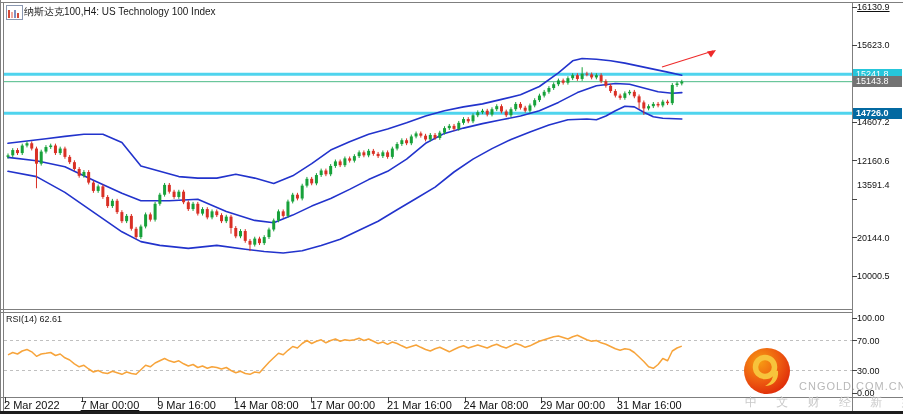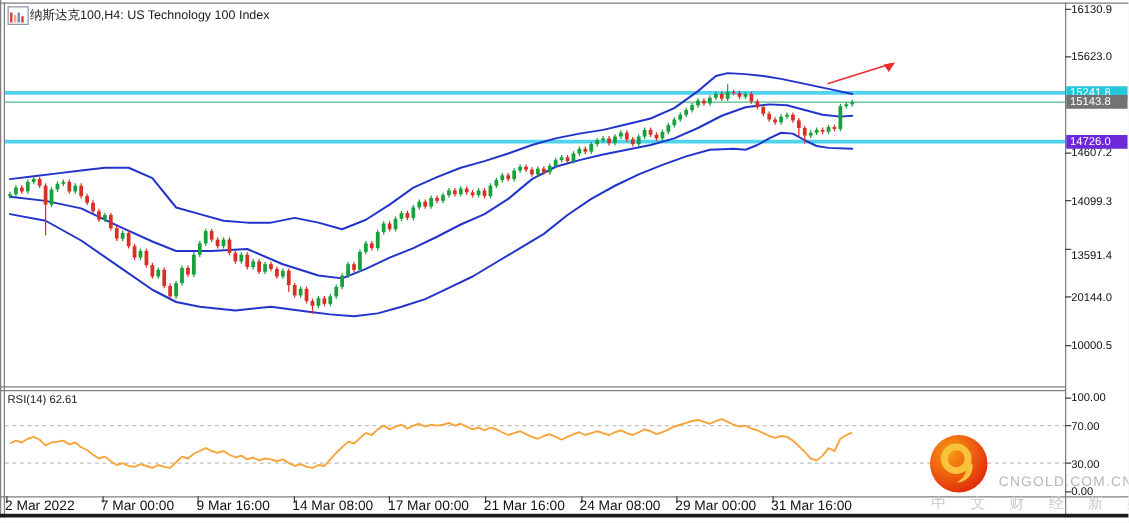--- a/index.html
+++ b/index.html
@@ -344,42 +344,42 @@
       <rect x="680.29" y="81.67052006862991" width="3" height="1.815880516412122" fill="#17A13A"></rect>
       <line x1="662" y1="67" x2="713" y2="51" stroke="#EE2A2A" stroke-width="1.2"></line>
       <path d="M716 50 l-9 1.5 4 6 z" fill="#EE2A2A"></path>
       <line x1="4" y1="340.5" x2="852" y2="340.5" stroke="#c0c0c0" stroke-width="1" stroke-dasharray="3,3"></line>
       <line x1="4" y1="370.5" x2="852" y2="370.5" stroke="#c0c0c0" stroke-width="1" stroke-dasharray="3,3"></line>
       <polyline points="8.0,354.8 12.7,352.5 17.5,354.0 22.2,351.0 27.0,349.5 31.7,351.8 36.5,356.3 41.2,354.0 46.0,353.3 50.7,352.5 55.5,355.5 60.2,354.0 64.9,357.8 69.7,360.0 74.4,363.8 79.2,366.8 83.9,365.3 88.7,369.0 93.4,372.0 98.2,370.5 102.9,372.8 107.6,373.5 112.4,371.3 117.1,372.8 121.9,374.3 126.6,372.0 131.4,373.5 136.1,374.3 140.9,369.8 145.6,365.3 150.3,366.8 155.1,363.0 159.8,360.8 164.6,358.5 169.3,360.8 174.1,362.3 178.8,360.8 183.6,363.8 188.3,366.0 193.1,364.5 197.8,367.5 202.5,366.0 207.3,368.3 212.0,366.8 216.8,367.5 221.5,369.0 226.3,367.5 231.0,370.5 235.8,372.8 240.5,371.3 245.3,373.5 250.0,374.3 254.7,372.0 259.5,372.8 264.2,367.5 269.0,362.3 273.7,357.8 278.5,353.3 283.2,354.8 288.0,350.3 292.7,346.5 297.4,348.0 302.2,343.5 306.9,340.5 311.7,343.5 316.4,341.3 321.2,339.8 325.9,342.8 330.7,340.5 335.4,339.0 340.2,341.3 344.9,339.8 349.6,340.5 354.4,339.8 359.1,338.3 363.9,340.5 368.6,339.0 373.4,341.3 378.1,343.5 382.9,342.0 387.6,344.3 392.3,342.0 397.1,343.5 401.8,345.8 406.6,348.0 411.3,346.5 416.1,345.0 420.8,347.3 425.6,349.5 430.3,351.0 435.1,348.8 439.8,347.3 444.5,349.5 449.3,351.8 454.0,349.5 458.8,347.3 463.5,345.8 468.3,348.0 473.0,346.5 477.8,345.0 482.5,346.5 487.2,348.0 492.0,345.8 496.7,344.3 501.5,346.5 506.2,348.0 511.0,345.8 515.7,343.5 520.5,345.0 525.2,347.3 530.0,345.8 534.7,343.5 539.4,341.3 544.2,339.8 548.9,338.3 553.7,336.8 558.4,336.0 563.2,337.5 567.9,339.0 572.7,336.8 577.4,335.3 582.1,337.5 586.9,339.8 591.6,341.3 596.4,340.5 601.1,342.8 605.9,344.3 610.6,346.5 615.4,348.8 620.1,350.3 624.9,348.8 629.6,349.5 634.3,352.5 639.1,357.0 643.8,361.5 648.6,366.8 653.3,368.3 658.1,364.5 662.8,358.5 667.6,360.8 672.3,351.0 677.0,348.0 681.8,346.1" fill="none" stroke="#F7A43B" stroke-width="1.5" stroke-linejoin="round"></polyline>
     </svg>
 
   <div id="price-axis">
       <div class="pricetick" style="top: 6.5px;"></div>
-      <div class="pricelab" style="top: 2px;">16130.9</div>
+      <div class="pricelab" style="top: 2px; text-decoration: underline;">16130.9</div>
       <div class="pricetick" style="top: 44.9286px;"></div>
       <div class="pricelab" style="top: 40.4286px;">15623.0</div>
       <div class="pricetick" style="top: 121.786px;"></div>
       <div class="pricelab" style="top: 117.286px;">14607.2</div>
       <div class="pricetick" style="top: 160.214px;"></div>
-      <div class="pricelab" style="top: 155.714px;">14099.3</div>
+      <div class="pricelab" style="top: 155.714px;">12160.6</div>
       <div class="pricetick" style="top: 198.643px;"></div>
-      <div class="pricelab" style="top: 199px; text-align: center;">13591.4</div>
+      <div class="pricelab" style="top: 180px; text-align: center;">13591.4</div>
       <div class="pricetick" style="top: 237.071px;"></div>
       <div class="pricelab" style="top: 232.571px;">20144.0</div>
       <div class="pricetick" style="top: 275.5px;"></div>
       <div class="pricelab" style="top: 271px;">10000.5</div>
       <div class="pricebox" style="top: 68.7708px; background: rgb(38, 198, 218);">15241.8</div>
       <div class="pricebox" style="top: 76.1857px; background: #737373;">15143.8</div>
-      <div class="pricebox" style="top: 107.797px; background: #6d28d9;">14726.0</div>
+      <div class="pricebox" style="top: 107.797px; background: #0369a1; font-weight: bold;">14726.0</div>
     </div>
   <div id="time-axis">
       <div class="timetick" style="left: 5px;"></div>
       <div class="timelab" style="left: 4px;">2 Mar 2022</div>
       <div class="timetick" style="left: 81.6px;"></div>
-      <div class="timelab" style="left: 80.6px;">7 Mar 00:00</div>
+      <div class="timelab" style="left: 80.6px; text-decoration: underline;">7 Mar 00:00</div>
       <div class="timetick" style="left: 158.2px;"></div>
       <div class="timelab" style="left: 157.2px;">9 Mar 16:00</div>
       <div class="timetick" style="left: 234.8px;"></div>
       <div class="timelab" style="left: 233.8px;">14 Mar 08:00</div>
       <div class="timetick" style="left: 311.4px;"></div>
       <div class="timelab" style="left: 310.4px;">17 Mar 00:00</div>
       <div class="timetick" style="left: 388px;"></div>
       <div class="timelab" style="left: 387px;">21 Mar 16:00</div>
       <div class="timetick" style="left: 464.6px;"></div>
       <div class="timelab" style="left: 463.6px;">24 Mar 08:00</div>

